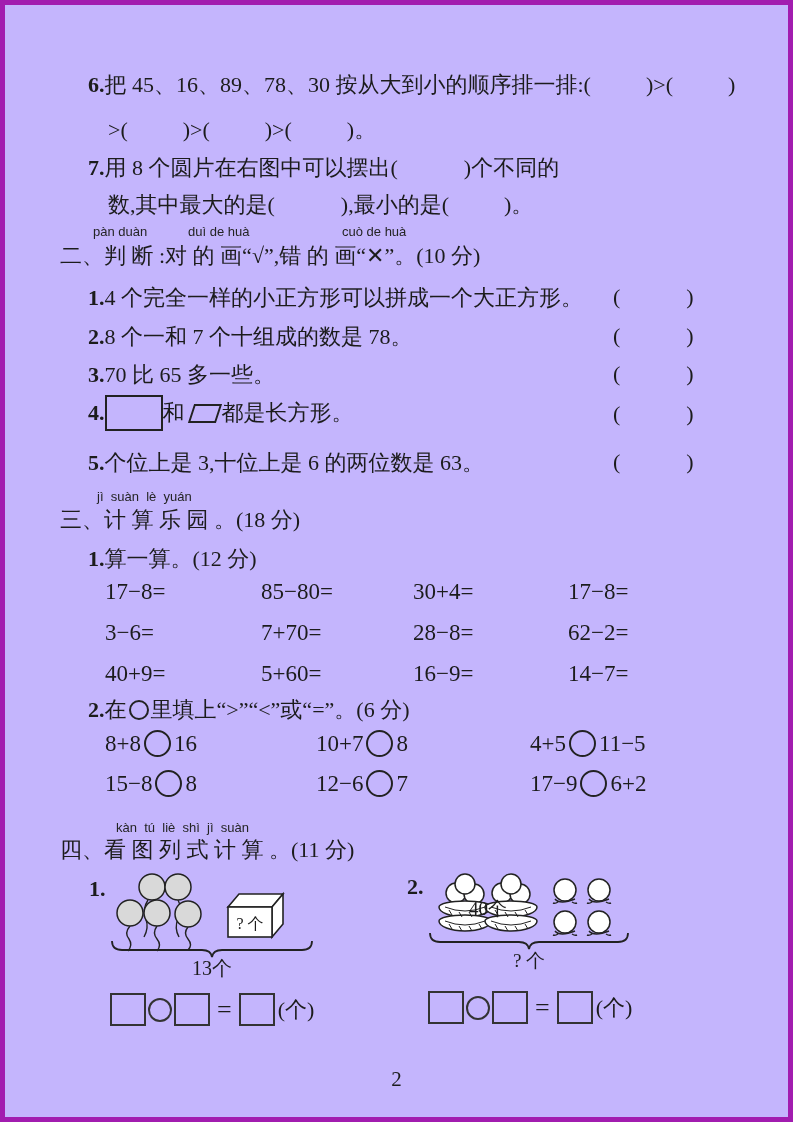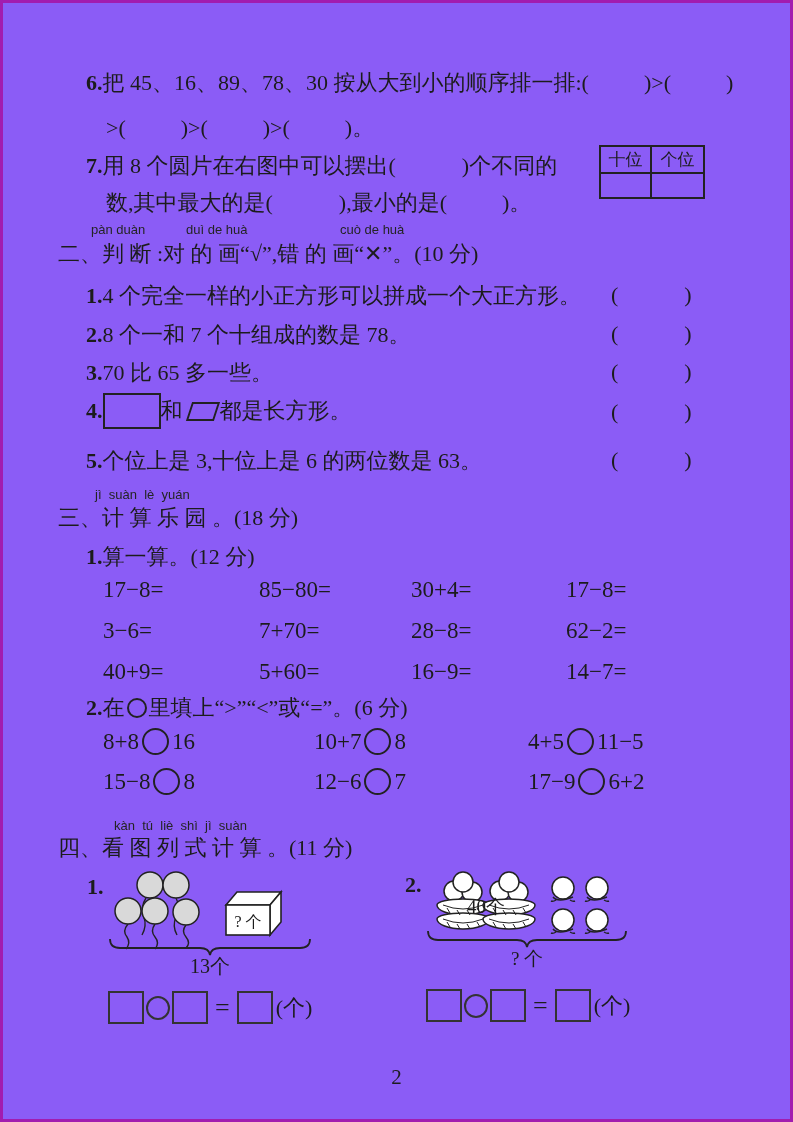--- a/index.html
+++ b/index.html
@@ -1,20 +1,20 @@
 <!DOCTYPE html>
 <html><head>
 <meta charset="utf-8">
 <style>
   * { margin:0; padding:0; box-sizing:border-box; }
   html,body { background:#ffffff; }
   #page {
-    position:relative; width:793px; height:1122px; background:#8b5cf6;
+    position:relative; width:793px; height:1122px; background:#c4b5fd;
     font-family:"Liberation Serif","DejaVu Serif",serif; color:#1c1c1c;
-    border:3px solid #a21caf; overflow:hidden;
+    border:5px solid #a21caf; overflow:hidden;
   }
   .row { position:absolute; white-space:pre; }
   .cn { font-size:22px; line-height:28px; }
   .num { font-weight:bold; }
   .pinyin { position:absolute; font-family:"Liberation Sans","DejaVu Sans",sans-serif;
             font-size:13px; color:#242424; white-space:pre; }
   .paren { position:absolute; left:608px; font-size:22px; white-space:pre; }
   
   .ptable { position:absolute; left:596px; top:142px; width:106px;
             border:2px solid #222; display:grid;
@@ -58,26 +58,20 @@
 <body>
 
 <div id="page">
 
   <div class="row cn" style="left:83px; top:66px;"><span class="num">6.</span><span>把 45、16、89、78、30 按从大到小的顺序排一排:(          )&gt;(          )</span></div>
   <div class="row cn" style="left:103px; top:111px;"><span>&gt;(          )&gt;(          )&gt;(          )。</span></div>
 
   <div class="row cn" style="left:83px; top:149px;"><span class="num">7.</span><span>用 8 个圆片在右图中可以摆出(            )个不同的</span></div>
   <div class="row cn" style="left:103px; top:186px;"><span>数,其中最大的是(            ),最小的是(          )。</span></div>
 
-  <div class="ptable">
-    <div class="c">十位</div>
-    <div class="c">个位</div>
-    <div class="c"></div>
-    <div class="c"></div>
-  </div>
 
   <span class="pinyin" style="left:88px; top:219px;">pàn duàn</span>
   <span class="pinyin" style="left:183px; top:219px;">duì de huà</span>
   <span class="pinyin" style="left:337px; top:219px;">cuò de huà</span>
   <div class="row cn" style="left:55px; top:237px;"><span>二、判 断 :对 的 画“√”,错 的 画“✕”。(10 分)</span></div>
 
   <div class="row cn" style="left:83px; top:279px;"><span class="num">1.</span><span>4 个完全一样的小正方形可以拼成一个大正方形。</span></div>
   <span class="paren" style="top:279px;">(            )</span>
 
   <div class="row cn" style="left:83px; top:318px;"><span class="num">2.</span><span>8 个一和 7 个十组成的数是 78。</span></div>

